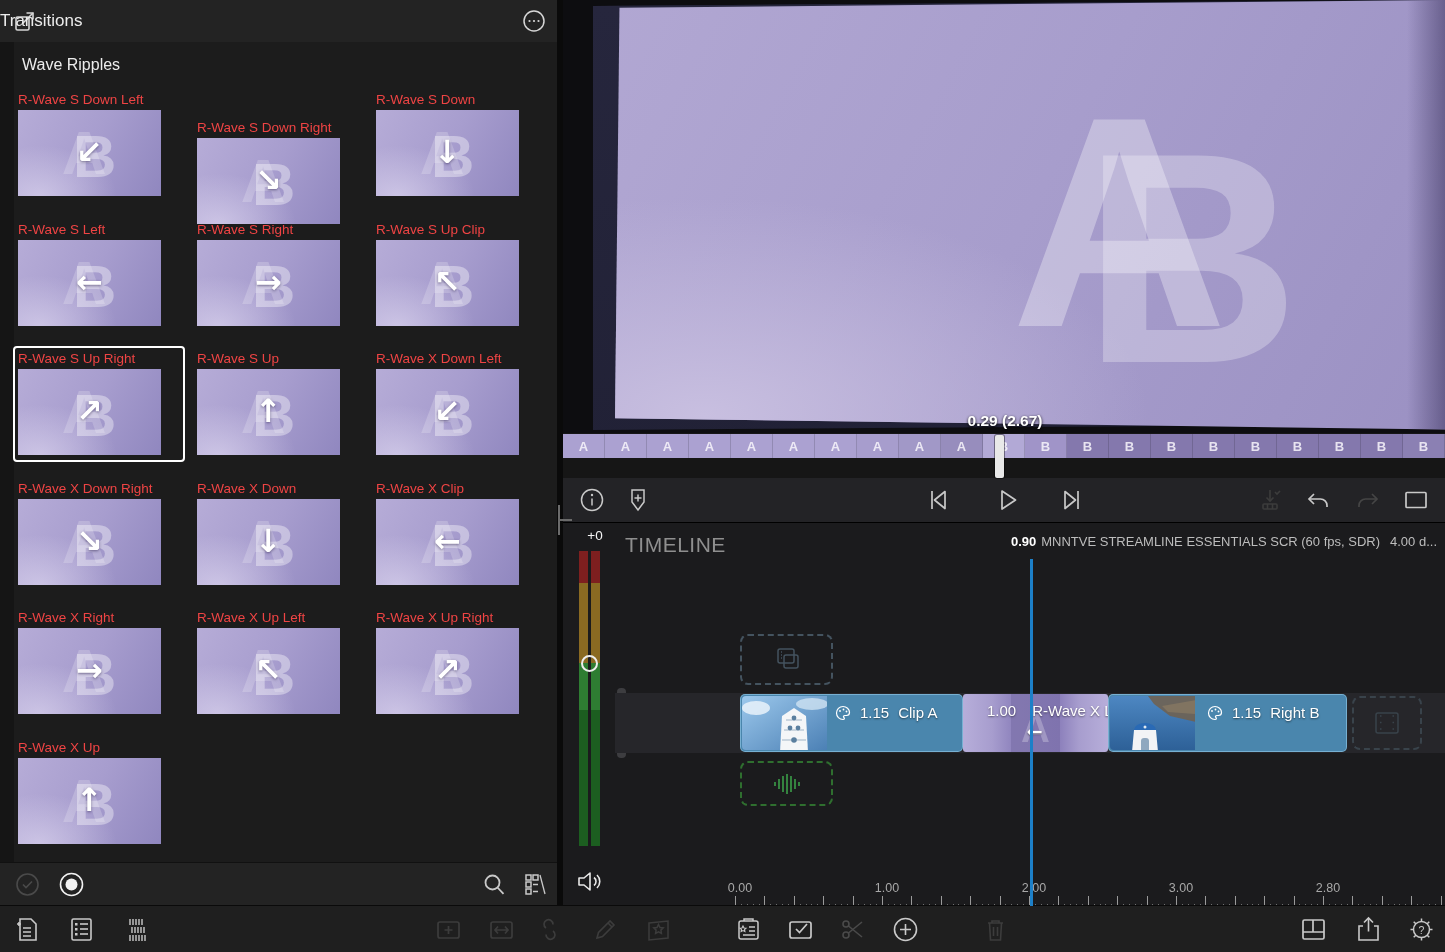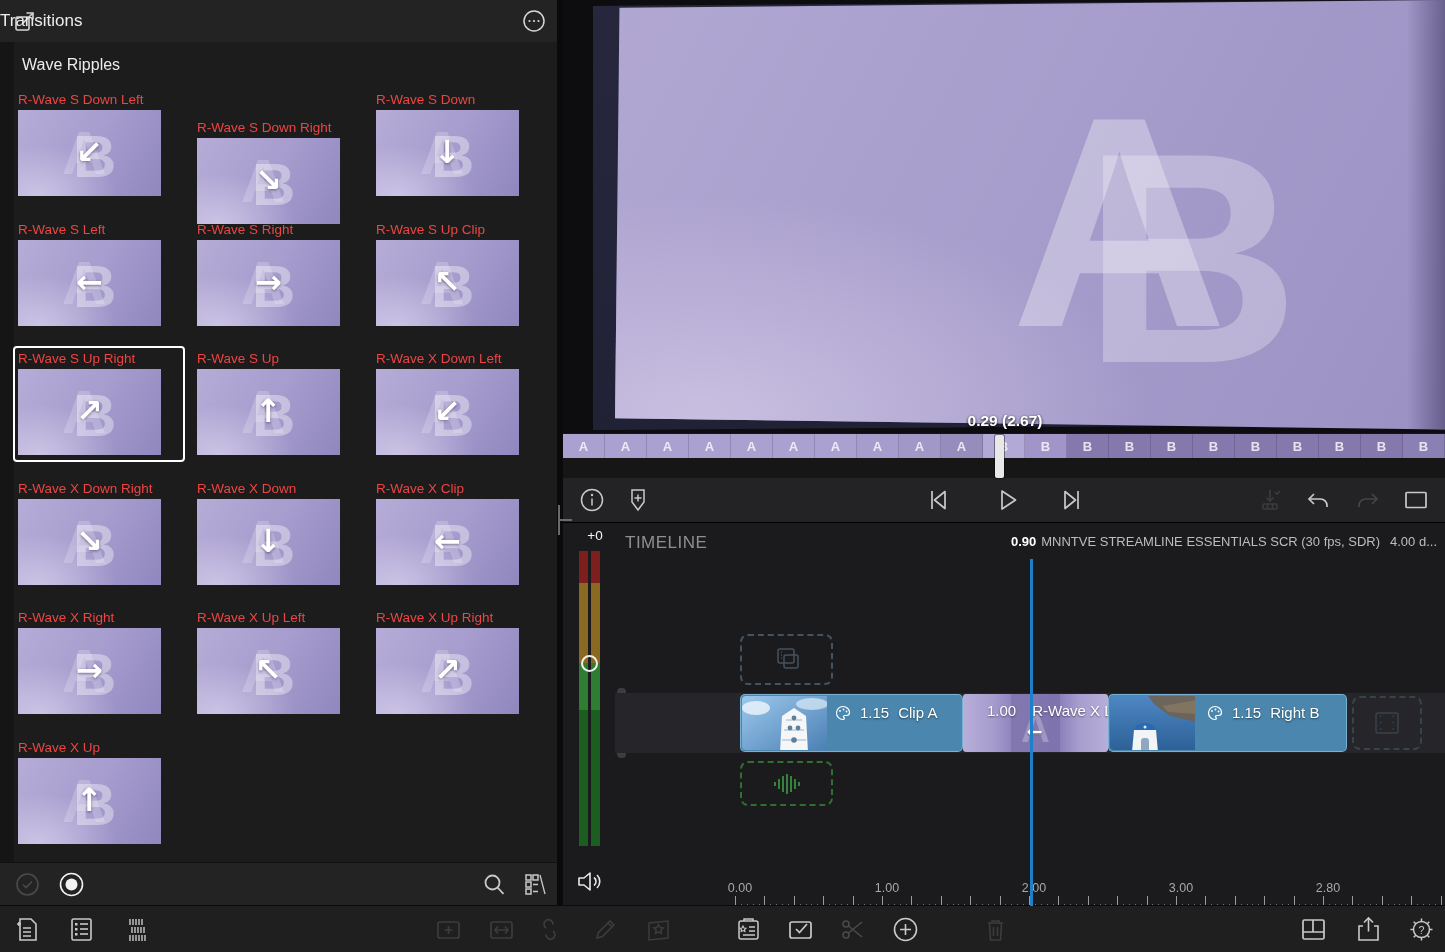--- a/index.html
+++ b/index.html
@@ -82,21 +82,21 @@
   .meter-bar { position:absolute; top:28px; width:9px; height:295px;
       background:linear-gradient(180deg,#7e1f1f 0%,#7e1f1f 11%,#8a6a22 11%,#8a6a22 38%,
                  #2e7d32 38%,#2e7d32 54%,#1c5e20 54%,#1c5e20 100%); cursor:pointer; }
   #meter-l { left:16px; } #meter-r { left:28px; }
   #meter-knob { position:absolute; left:18px; top:132px; width:17px; height:17px; border:2px solid #eeeeee;
       border-radius:50%; background:transparent; cursor:grab; }
   #speaker-btn { position:absolute; left:12px; top:344px; width:29px; height:29px; color:#e8e8e8; cursor:pointer; }
   #tl-scrollbar { position:absolute; left:54px; top:165px; width:9px; height:70px; background:#3d3d40;
       border-radius:4px; cursor:pointer; }
 
-  #tl-header-label { position:absolute; left:62px; top:10px; color:#8f8f8f; font-size:17px; letter-spacing:.5px; }
+  #tl-header-label { position:absolute; left:62px; top:10px; color:#8f8f8f; font-size:21px; letter-spacing:.5px; }
   #tl-header-info { position:absolute; right:8px; top:11px; font-size:13px; color:#bdbdbd; white-space:nowrap; }
   #tl-header-info .cur { color:#ffffff; font-weight:700; margin-right:5px; }
   #tl-header-info .dur { margin-left:10px; }
 
   #tracks { position:absolute; left:52px; top:0; width:830px; height:430px; }
   #main-strip { position:absolute; left:0; top:170px; width:830px; height:60px; background:#26262a; }
 
   .placeholder { position:absolute; border:2px dashed #44535f; border-radius:8px;
                  display:flex; align-items:center; justify-content:center; cursor:pointer; }
   #overlay-ph { left:125px; top:111px; width:93px; height:51px; color:#44535f; }
@@ -441,21 +441,21 @@
         <svg viewBox="0 0 29 29" fill="none" stroke="currentColor" stroke-width="1.6">
           <path d="M4 11 h5 l6 -5 v17 l-6 -5 h-5 z" stroke-linejoin="round"></path>
           <path d="M19 10.5 a5 5 0 0 1 0 8"></path>
             <path d="M22 8 a9 9 0 0 1 0 13"></path>
         </svg>
       </span>
       <div id="tl-scrollbar"></div>
 
       <div id="tl-header-label">TIMELINE</div>
       <div id="tl-header-info">
-        <span class="cur">0.90</span><span>MNNTVE STREAMLINE ESSENTIALS SCR (30 fps, SDR)</span><span class="dur">4.00 d...</span>
+        <span class="cur">0.90</span><span>MNNTVE STREAMLINE ESSENTIALS SCR (60 fps, SDR)</span><span class="dur">4.00 d...</span>
       </div>
 
       <div id="tracks">
         <div id="main-strip"></div>
 
         <div class="placeholder" id="overlay-ph">
           <svg width="34" height="30" viewBox="0 0 34 30" fill="none" stroke="currentColor" stroke-width="1.5">
             <rect x="8" y="4" width="16" height="14" rx="2"></rect>
               <rect x="14" y="10" width="14" height="13" rx="2"></rect>
             <path d="M11 7 h1 M11 10 h1 M11 13 h1"></path>

